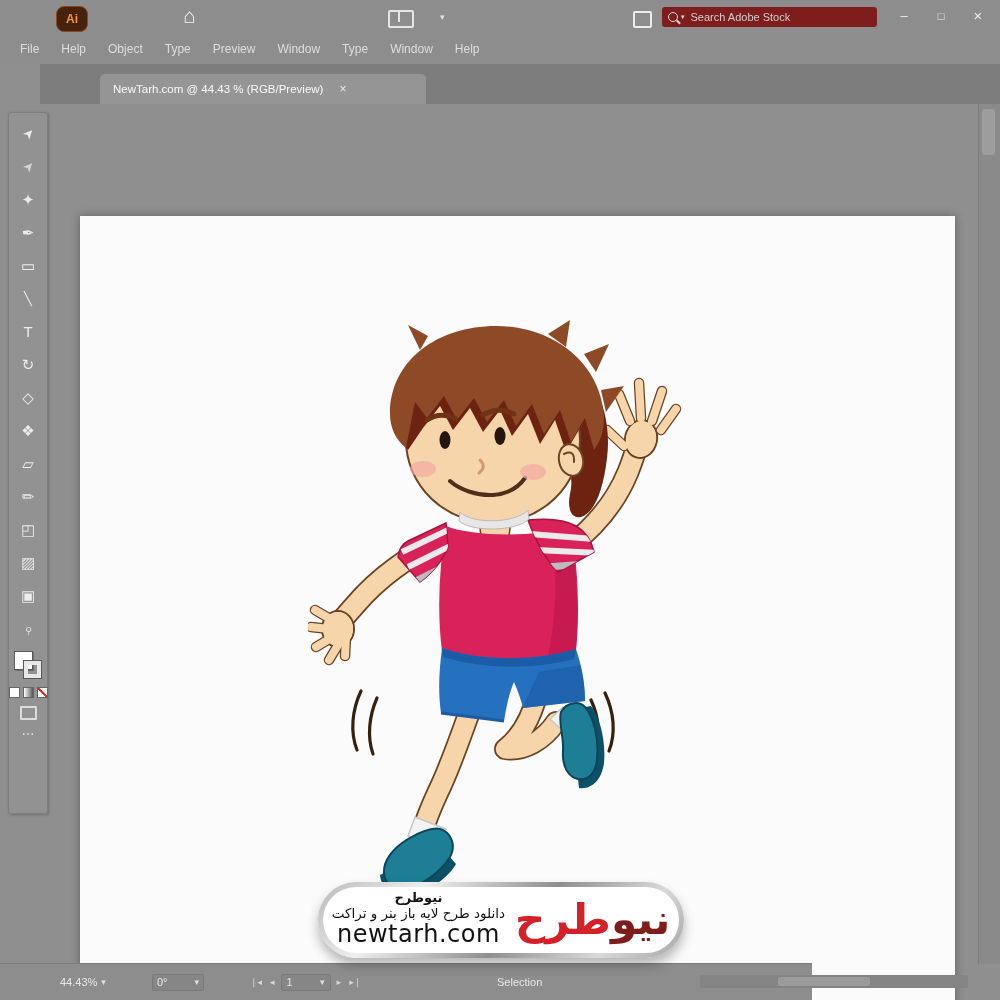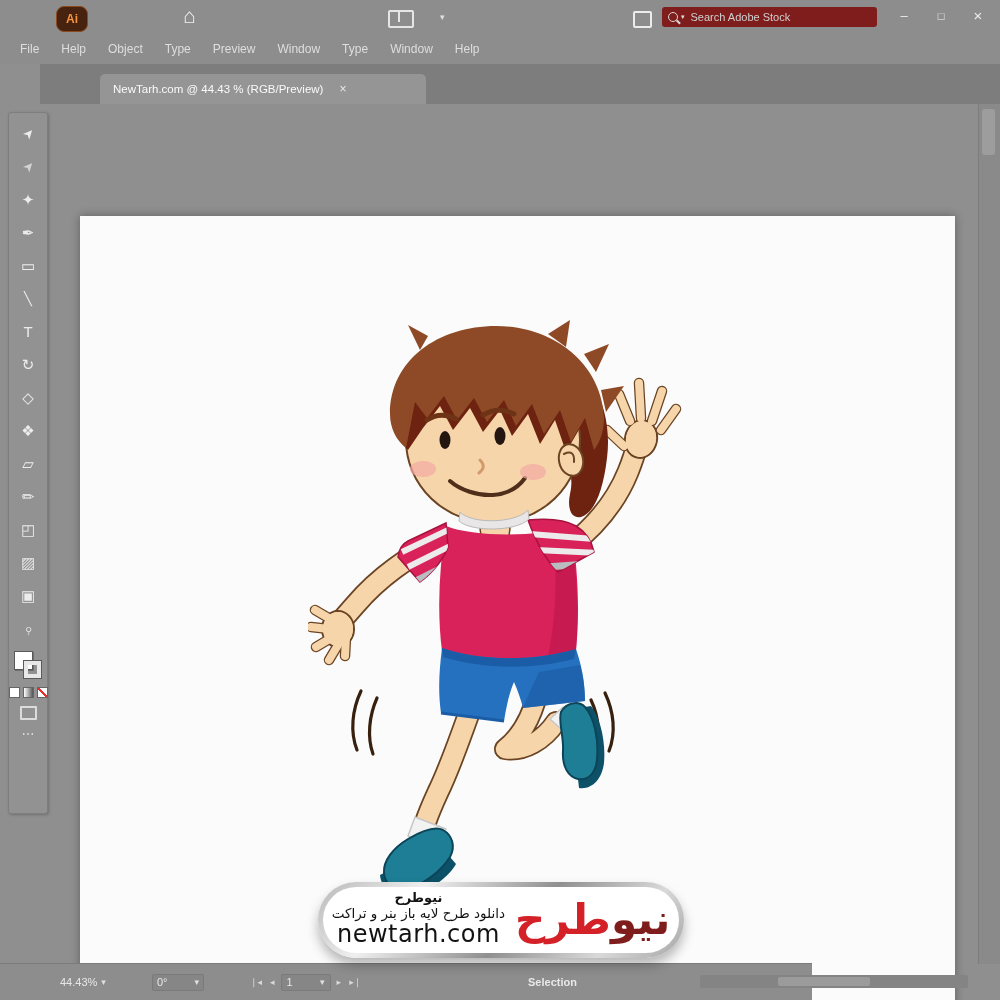--- a/index.html
+++ b/index.html
@@ -76,21 +76,21 @@
              border-top:1px solid #7b7b7b;font-size:11px;color:#e8e8e8;}
   .sb{position:absolute;top:0;height:36px;display:flex;align-items:center;gap:4px;}
   .sb-zoom{left:60px;}
   .sb-rot{left:152px;}
   .rot-field{width:52px;height:17px;background:#868686;border:1px solid #7a7a7a;border-radius:2px;
              display:flex;align-items:center;justify-content:space-between;padding:0 4px;box-sizing:border-box;}
   .sb-nav{left:248px;}
   .nav-arrow{font-size:9px;color:#d9d9d9;padding:0 2px;}
   .ab-field{width:50px;height:17px;background:#868686;border:1px solid #7a7a7a;border-radius:2px;
             display:flex;align-items:center;justify-content:space-between;padding:0 5px;box-sizing:border-box;}
-  .sb-status{left:528px;font-weight:bold;}
+  .sb-status{left:497px;}
   .hscroll{position:absolute;left:700px;top:11px;width:268px;height:13px;background:#848484;border-radius:2px;}
   .hthumb{position:absolute;left:78px;top:2px;width:92px;height:9px;background:#9b9b9b;border-radius:2px;}
   
   .wm{position:absolute;left:318px;top:882px;width:366px;height:76px;border-radius:40px;
       background:linear-gradient(135deg,#b8b8b8,#efefef 25%,#8f8f8f 55%,#d9d9d9 80%,#a5a5a5);
       box-shadow:0 7px 12px rgba(0,0,0,.28);padding:5px;box-sizing:border-box;z-index:5;}
   .wm-inner{width:100%;height:100%;background:#ffffff;border-radius:34px;display:flex;direction:rtl;
             align-items:center;justify-content:center;gap:10px;padding:0 10px;box-sizing:border-box;}
   .wm-logo{font-family:"DejaVu Sans",sans-serif;font-weight:bold;font-size:42px;line-height:1;
            letter-spacing:-1px;white-space:nowrap;}

